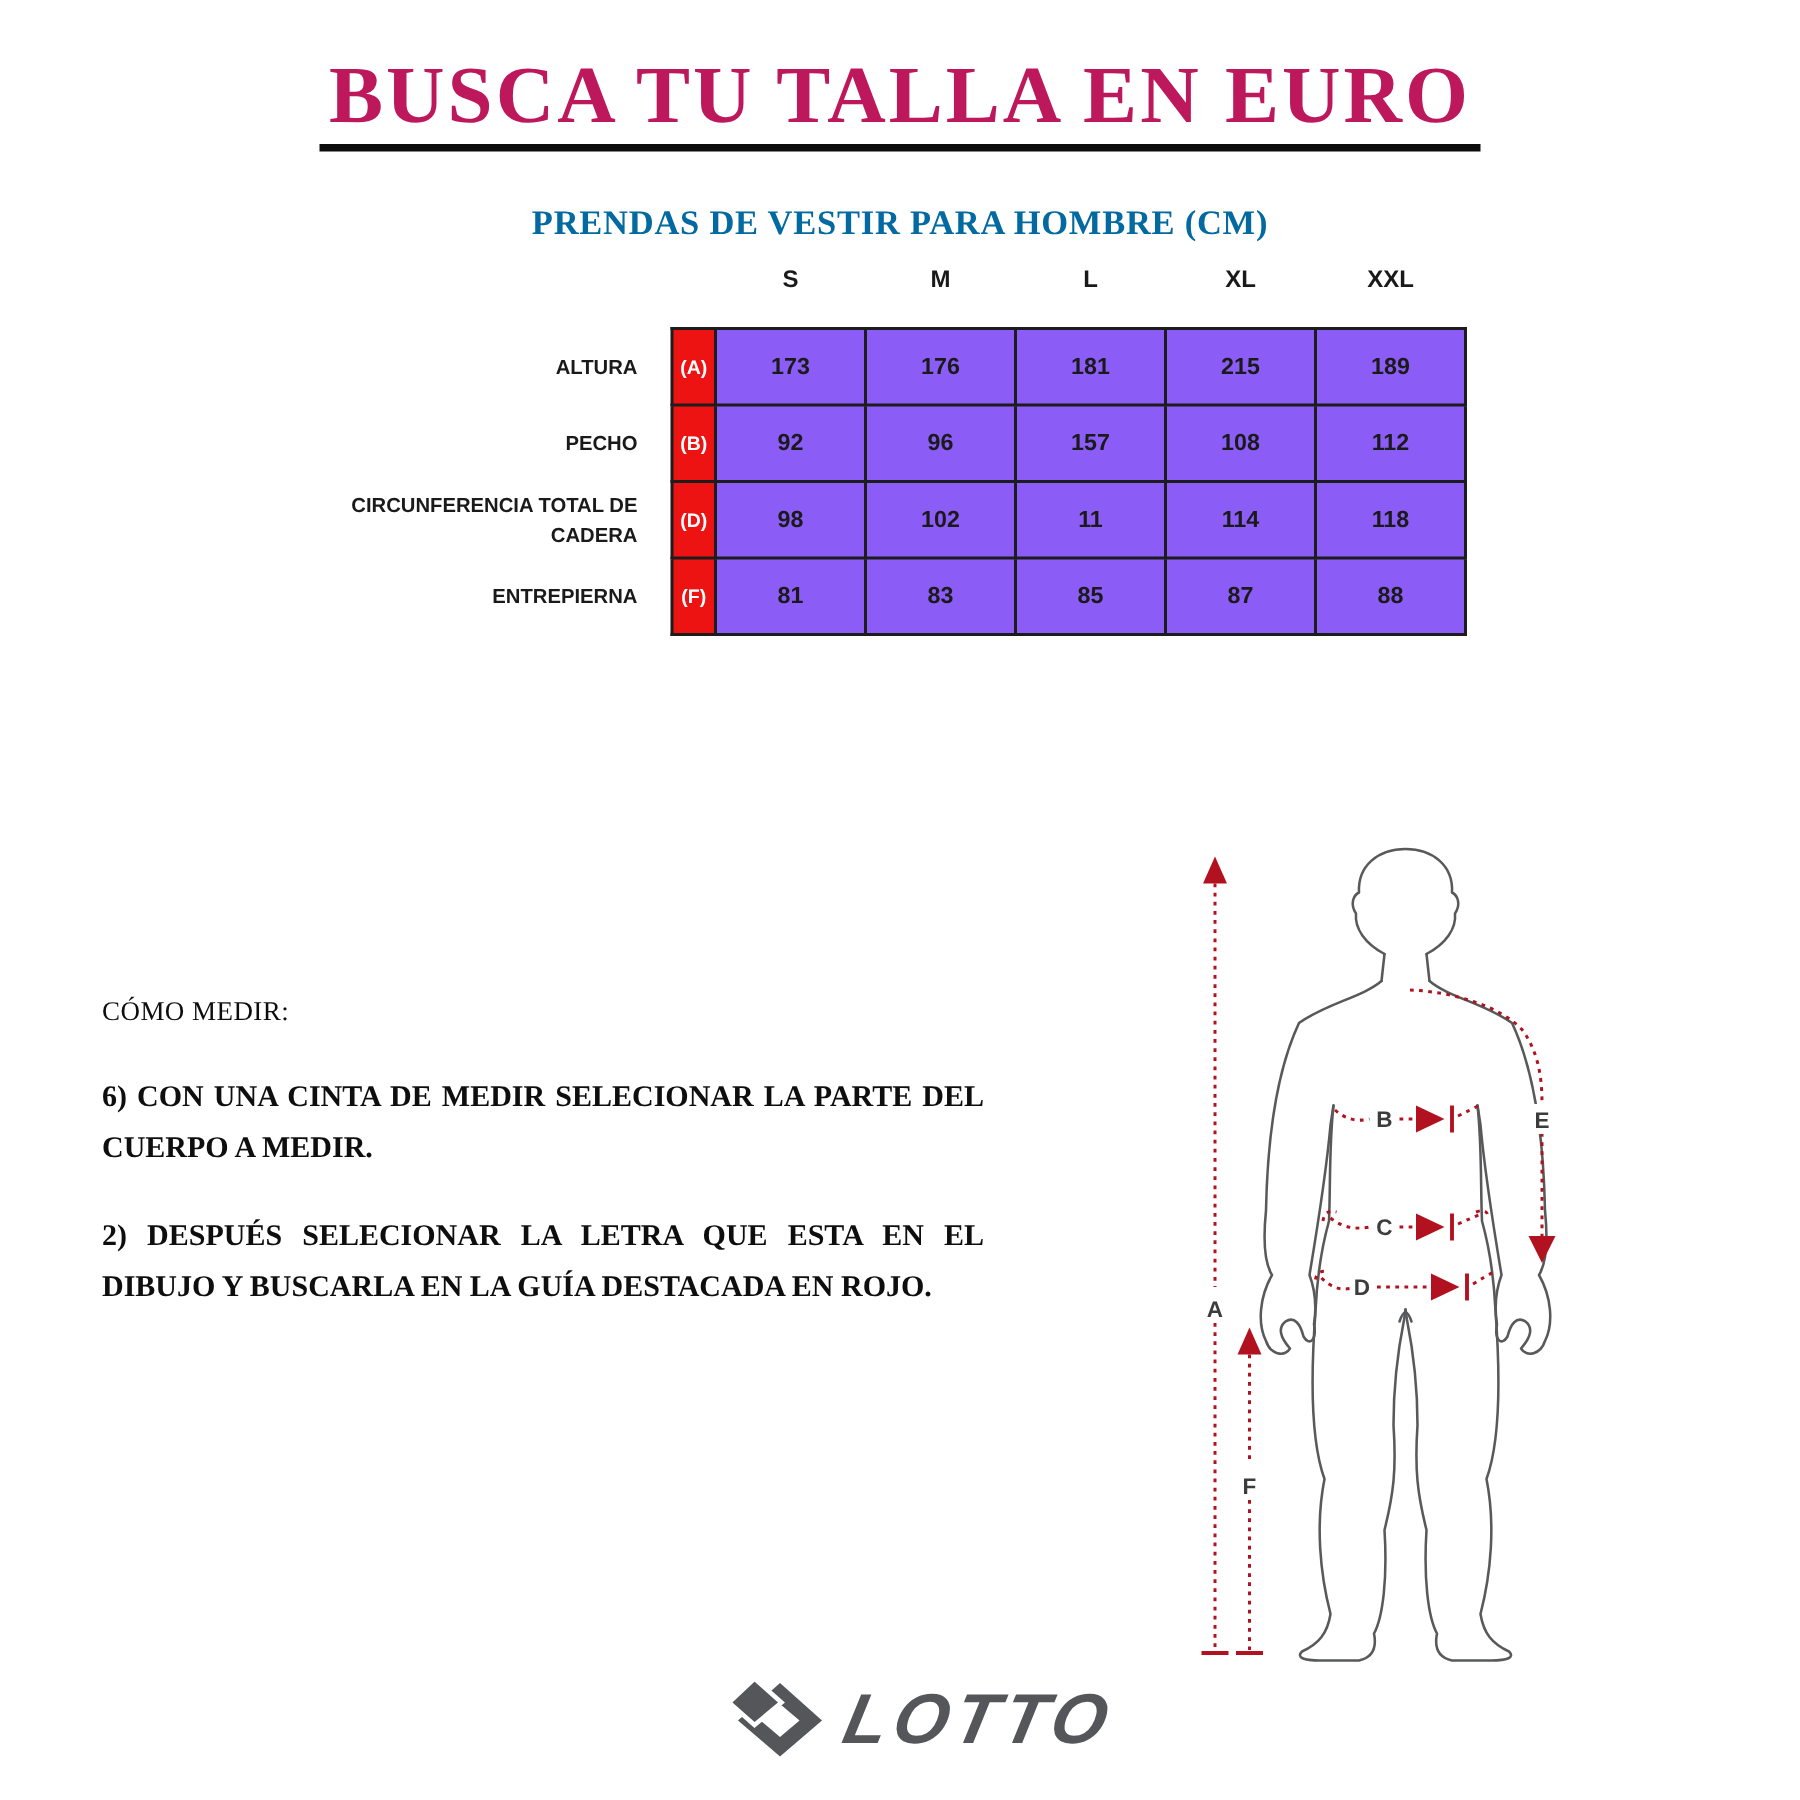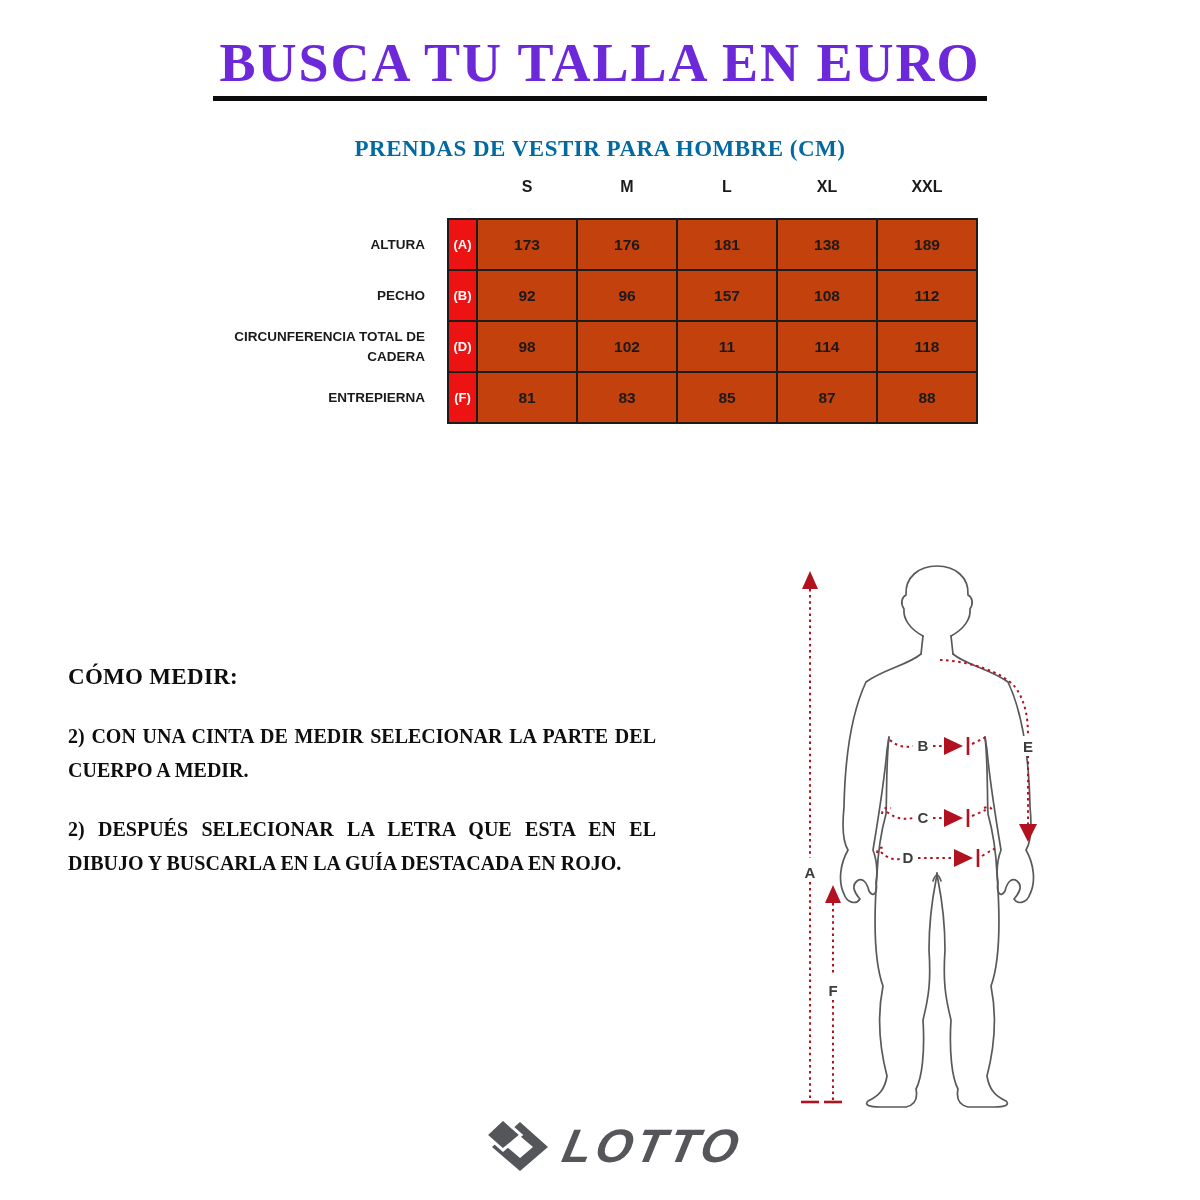--- a/index.html
+++ b/index.html
@@ -7,21 +7,21 @@
   body {
     width:1200px; height:1200px; position:relative; overflow:hidden;
     font-family:"Liberation Sans", sans-serif; color:#141414;
   }
 
   
   .title-wrap { position:absolute; top:34px; left:0; width:1200px; text-align:center; }
   .title {
     display:inline-block;
     font-family:"Liberation Serif", serif;
-    font-weight:bold; font-size:54px; letter-spacing:2px; color:#6d28d9;
+    font-weight:bold; font-size:54px; letter-spacing:2px; color:#be185d;
     border-bottom:5px solid #0c0c0c; padding:0 6px 3px 6px; line-height:1.1;
   }
   .subtitle-wrap { position:absolute; top:136px; left:0; width:1200px; text-align:center; }
   .subtitle {
     font-family:"Liberation Serif", serif; font-weight:bold; font-size:23px;
     letter-spacing:.5px; color:#0369a1;
   }
 
   
   .size-table { position:absolute; top:172px; left:180px; border-collapse:collapse; }
@@ -35,30 +35,30 @@
   .size-table td { height:51px; }
   .size-table td.row-label {
     border:none; text-align:right; padding-right:22px;
     font-weight:bold; font-size:13.5px; line-height:1.45; color:#1a1a1a;
   }
   .size-table td.letter-cell {
     background:var(--hl-red,#ee1313); color:#ffffff; text-align:center;
     font-weight:bold; font-size:13px; border:2px solid #1c1c1c;
   }
   .size-table td.value-cell {
-    background:#c2410c; text-align:center; font-weight:bold; font-size:15.5px;
+    background:#8b5cf6; text-align:center; font-weight:bold; font-size:15.5px;
     color:#1a1a1a; border:2px solid #1c1c1c;
   }
 
   
   .howto {
     position:absolute; top:664px; left:68px; width:588px;
     font-family:"Liberation Serif", serif; color:#0e0e0e;
   }
-  .howto-heading { font-size:23px; font-weight:bold; letter-spacing:.3px; margin-bottom:30px; }
+  .howto-heading { font-size:18px; font-weight:normal; letter-spacing:.3px; margin-bottom:30px; }
   .howto-step {
     font-size:20px; font-weight:bold; line-height:1.68;
     text-align:justify; margin-bottom:26px;
   }
 
   
   .diagram { position:absolute; top:552px; left:790px; }
   .diagram .outline { fill:none; stroke:#58595b; stroke-width:1.7; stroke-linecap:round; stroke-linejoin:round; }
   .diagram .meas    { fill:none; stroke:var(--arrow-red,#b2121f); stroke-width:2; stroke-dasharray:2.5 3.6; }
   .diagram .solid   { fill:none; stroke:var(--arrow-red,#b2121f); stroke-width:2.6; }
@@ -102,21 +102,21 @@
     <th class="size-head">L</th>
     <th class="size-head">XL</th>
     <th class="size-head">XXL</th>
   </tr>
   <tr>
     <td class="row-label">ALTURA</td>
     <td class="letter-cell">(A)</td>
     <td class="value-cell">173</td>
     <td class="value-cell">176</td>
     <td class="value-cell">181</td>
-    <td class="value-cell">138</td>
+    <td class="value-cell">215</td>
     <td class="value-cell">189</td>
   </tr>
   <tr>
     <td class="row-label">PECHO</td>
     <td class="letter-cell">(B)</td>
     <td class="value-cell">92</td>
     <td class="value-cell">96</td>
     <td class="value-cell">157</td>
     <td class="value-cell">108</td>
     <td class="value-cell">112</td>
@@ -137,21 +137,21 @@
     <td class="value-cell">83</td>
     <td class="value-cell">85</td>
     <td class="value-cell">87</td>
     <td class="value-cell">88</td>
   </tr>
 </tbody>
   </table>
 
 <div class="howto">
   <div class="howto-heading">CÓMO MEDIR:</div>
-  <p class="howto-step">2) CON UNA CINTA DE MEDIR  SELECIONAR LA PARTE DEL CUERPO  A MEDIR.</p>
+  <p class="howto-step">6) CON UNA CINTA DE MEDIR  SELECIONAR LA PARTE DEL CUERPO  A MEDIR.</p>
   <p class="howto-step">2) DESPUÉS SELECIONAR LA LETRA QUE ESTA EN EL DIBUJO Y BUSCARLA EN LA GUÍA  DESTACADA EN ROJO.</p>
 </div>
 
 <svg class="diagram" width="310" height="585" viewBox="0 0 310 585">
 
   <g>
 
     <path class="outline" d="M133,84 C120,77 113,67 114,57 C110,51 112,45 116,43
       C115,25 129,14 147,14 C165,14 179,25 178,43 C182,45 184,51 180,57
       C181,67 174,77 161,84"></path>

